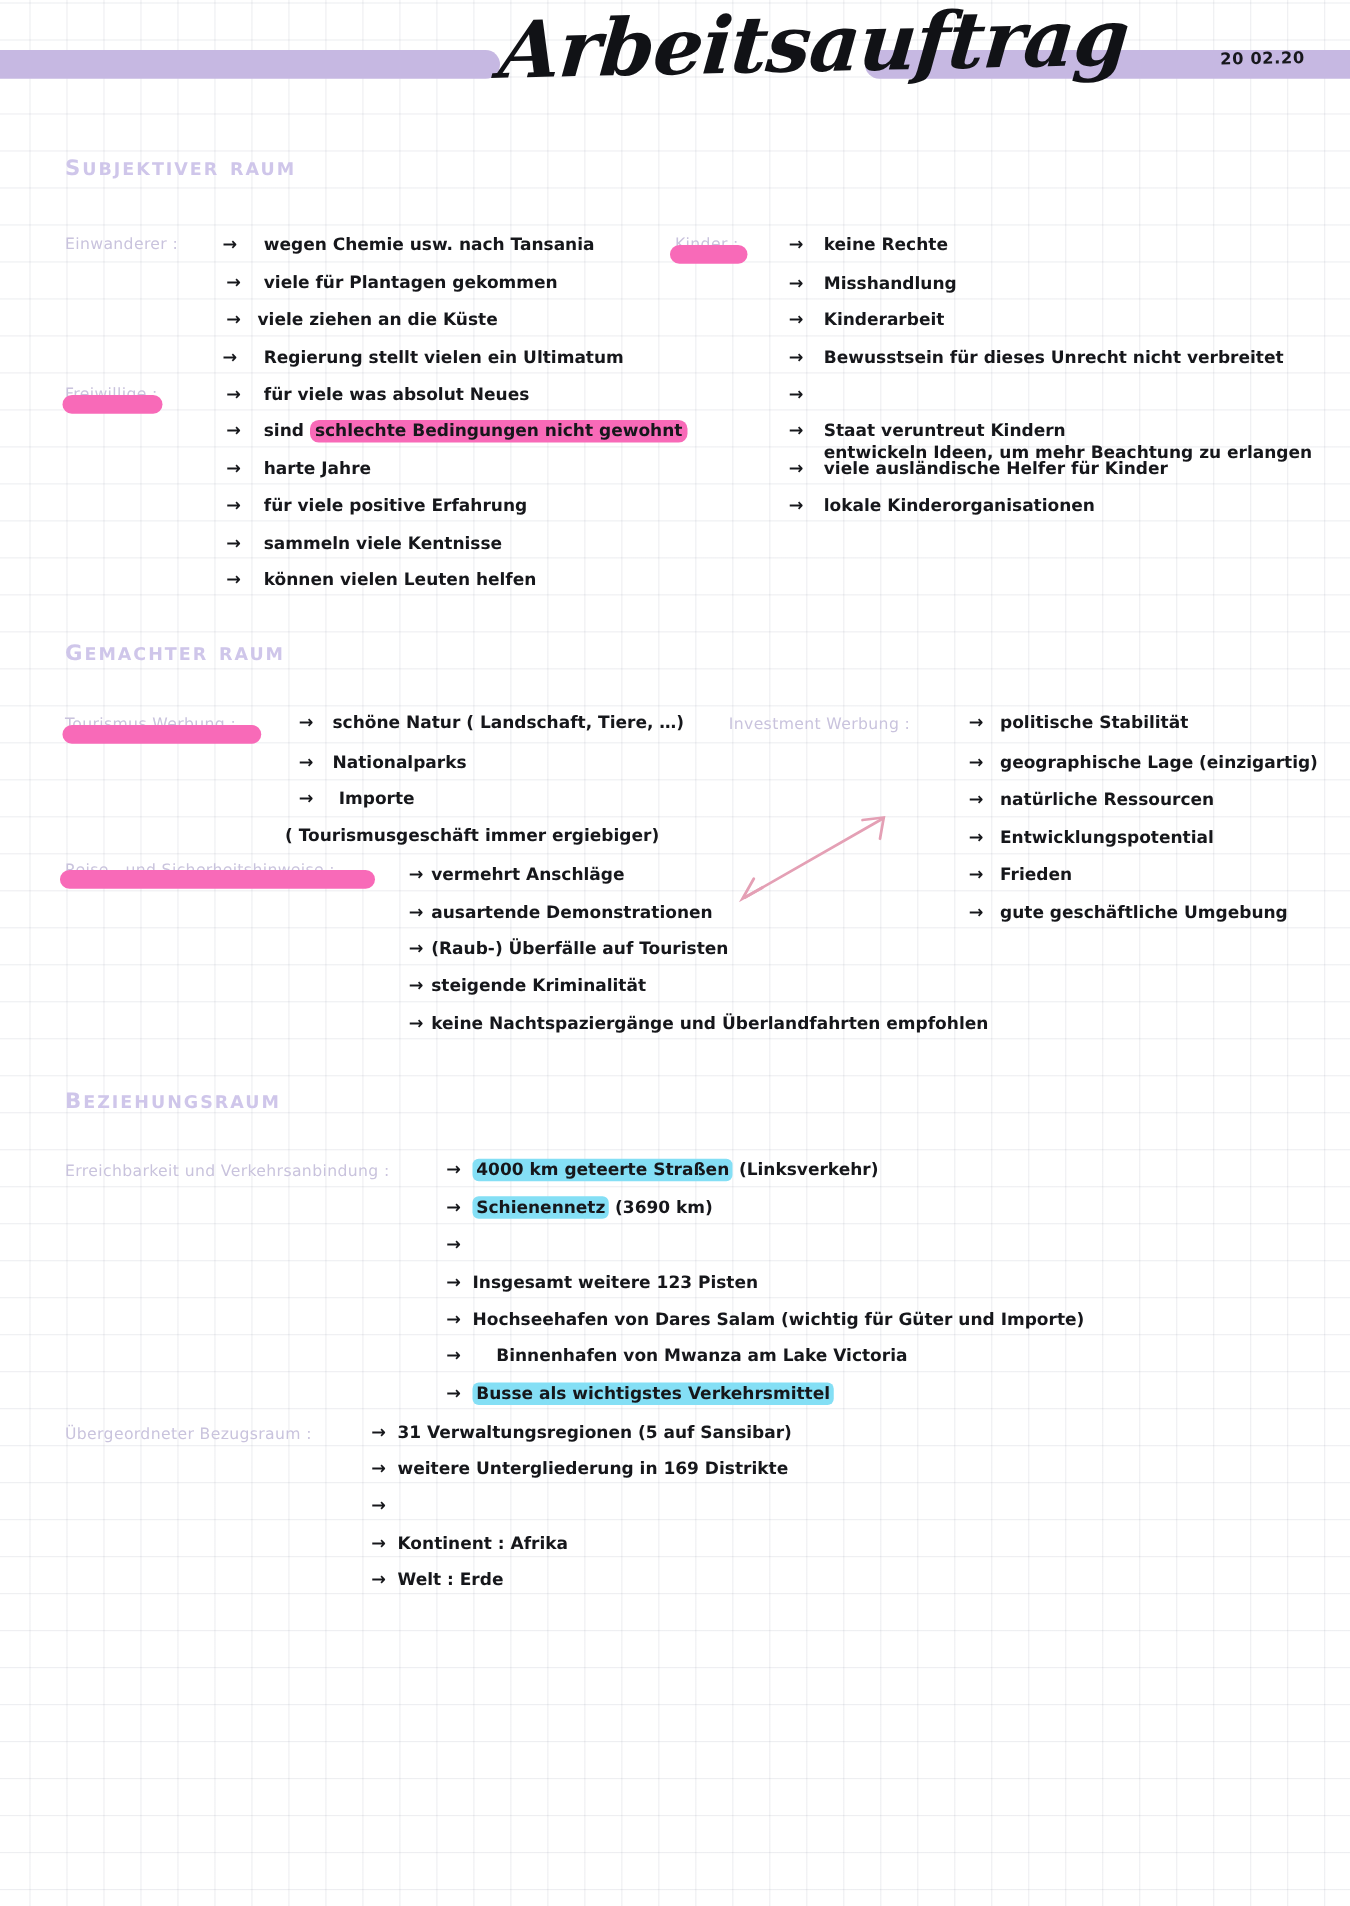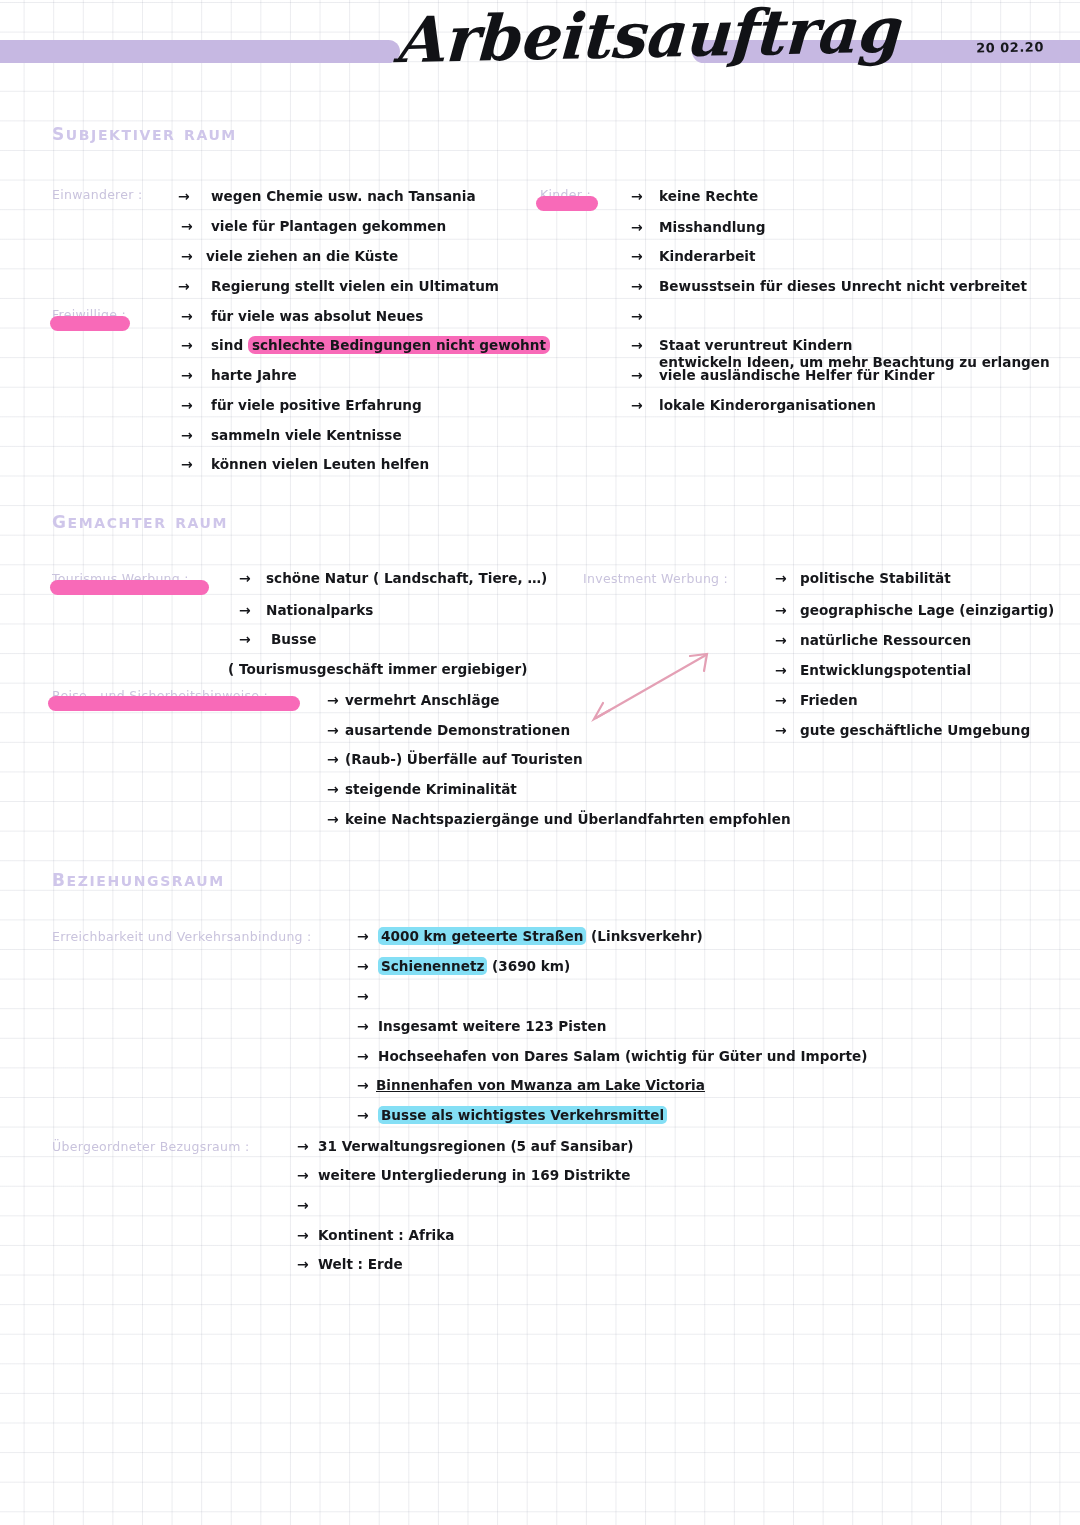--- a/index.html
+++ b/index.html
@@ -192,21 +192,21 @@
 
   <div class="cat-label" style="left:583px;top:571px;">Investment Werbung :</div>
 
   <div class="arrow" style="left:239px;top:570px;">→</div>
   <div class="bullet" style="left:266px;top:570px;">schöne Natur ( Landschaft, Tiere, …)</div>
 
   <div class="arrow" style="left:239px;top:602px;">→</div>
   <div class="bullet" style="left:266px;top:602px;">Nationalparks</div>
 
   <div class="arrow" style="left:239px;top:631px;">→</div>
-  <div class="bullet" style="left:271px;top:631px;">Busse</div>
+  <div class="bullet" style="left:271px;top:631px;">Importe</div>
 
   <div class="note" style="left:228px;top:661px;">( Tourismusgeschäft immer ergiebiger)</div>
 
   <div class="arrow" style="left:327px;top:692px;">→</div>
   <div class="bullet" style="left:345px;top:692px;">vermehrt Anschläge</div>
 
   <div class="arrow" style="left:327px;top:722px;">→</div>
   <div class="bullet" style="left:345px;top:722px;">ausartende Demonstrationen</div>
 
   <div class="arrow" style="left:327px;top:751px;">→</div>
@@ -256,21 +256,21 @@
 
   <div class="arrow" style="left:357px;top:988px;">→</div>
 
   <div class="arrow" style="left:357px;top:1018px;">→</div>
   <div class="bullet" style="left:378px;top:1018px;">Insgesamt weitere 123 Pisten</div>
 
   <div class="arrow" style="left:357px;top:1048px;">→</div>
   <div class="bullet" style="left:378px;top:1048px;">Hochseehafen von Dares Salam (wichtig für Güter und Importe)</div>
 
   <div class="arrow" style="left:357px;top:1077px;">→</div>
-  <div class="bullet" style="left:376px;top:1077px;text-decoration:underline;">Binnenhafen von Mwanza am Lake Victoria</div>
+  <div class="bullet" style="left:397px;top:1077px;">Binnenhafen von Mwanza am Lake Victoria</div>
 
   <div class="arrow" style="left:357px;top:1107px;">→</div>
   <div class="bullet" style="left:378px;top:1107px;"><span class="hl-cyan">Busse als wichtigstes Verkehrsmittel</span></div>
 
   <div class="cat-label" style="left:52px;top:1139px;">Übergeordneter Bezugsraum :</div>
 
   <div class="arrow" style="left:297px;top:1138px;">→</div>
   <div class="bullet" style="left:318px;top:1138px;">31 Verwaltungsregionen (5 auf Sansibar)</div>
 
   <div class="arrow" style="left:297px;top:1167px;">→</div>

